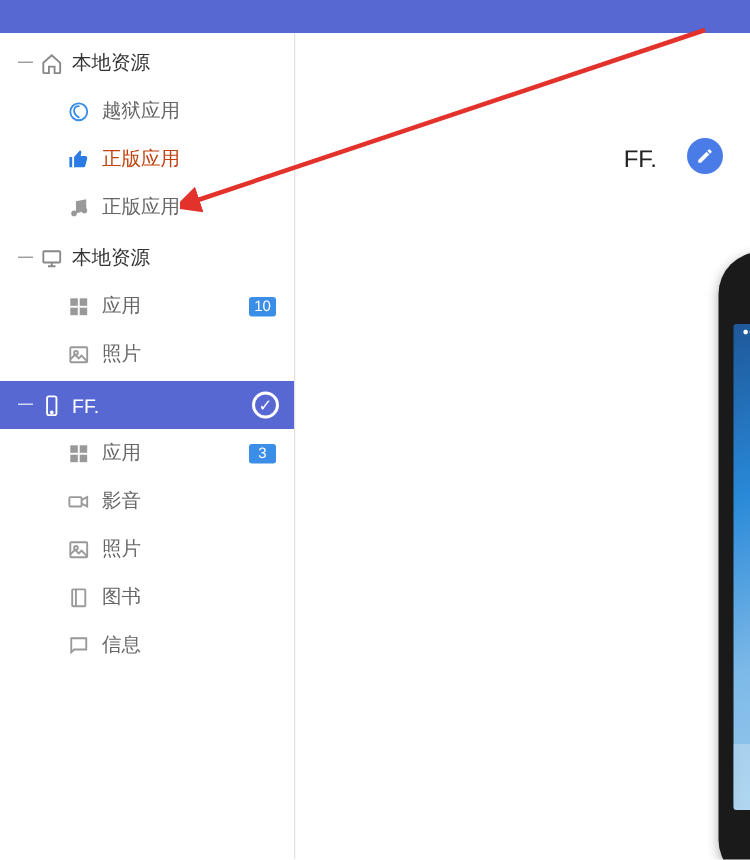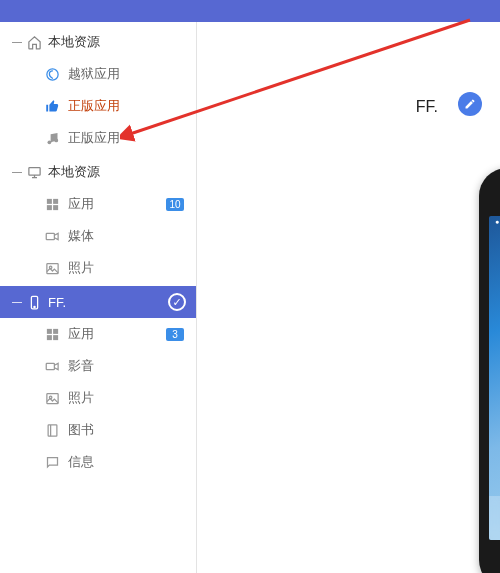--- a/index.html
+++ b/index.html
@@ -100,29 +100,20 @@
               <rect x="3" y="13" width="8" height="8"></rect>
               <rect x="13" y="13" width="8" height="8"></rect>
             </svg>
           </span>
         <span>应用</span>
         <span class="badge">10</span>
       </div>
       <div class="item">
         <span class="icn">
             <svg viewBox="0 0 24 24" fill="none" stroke="#999" stroke-width="2">
-              <rect x="2" y="7" width="13" height="10" rx="1"></rect>
-              <path d="M15 10l6-3v10l-6-3"></path>
-            </svg>
-          </span>
-        <span>媒体</span>
-      </div>
-      <div class="item">
-        <span class="icn">
-            <svg viewBox="0 0 24 24" fill="none" stroke="#999" stroke-width="2">
               <rect x="3" y="4" width="18" height="16" rx="1"></rect>
               <circle cx="9" cy="10" r="2"></circle>
               <path d="M3 17l5-5 4 4 3-3 6 6"></path>
             </svg>
           </span>
         <span>照片</span>
       </div>
     </div>
 
 

